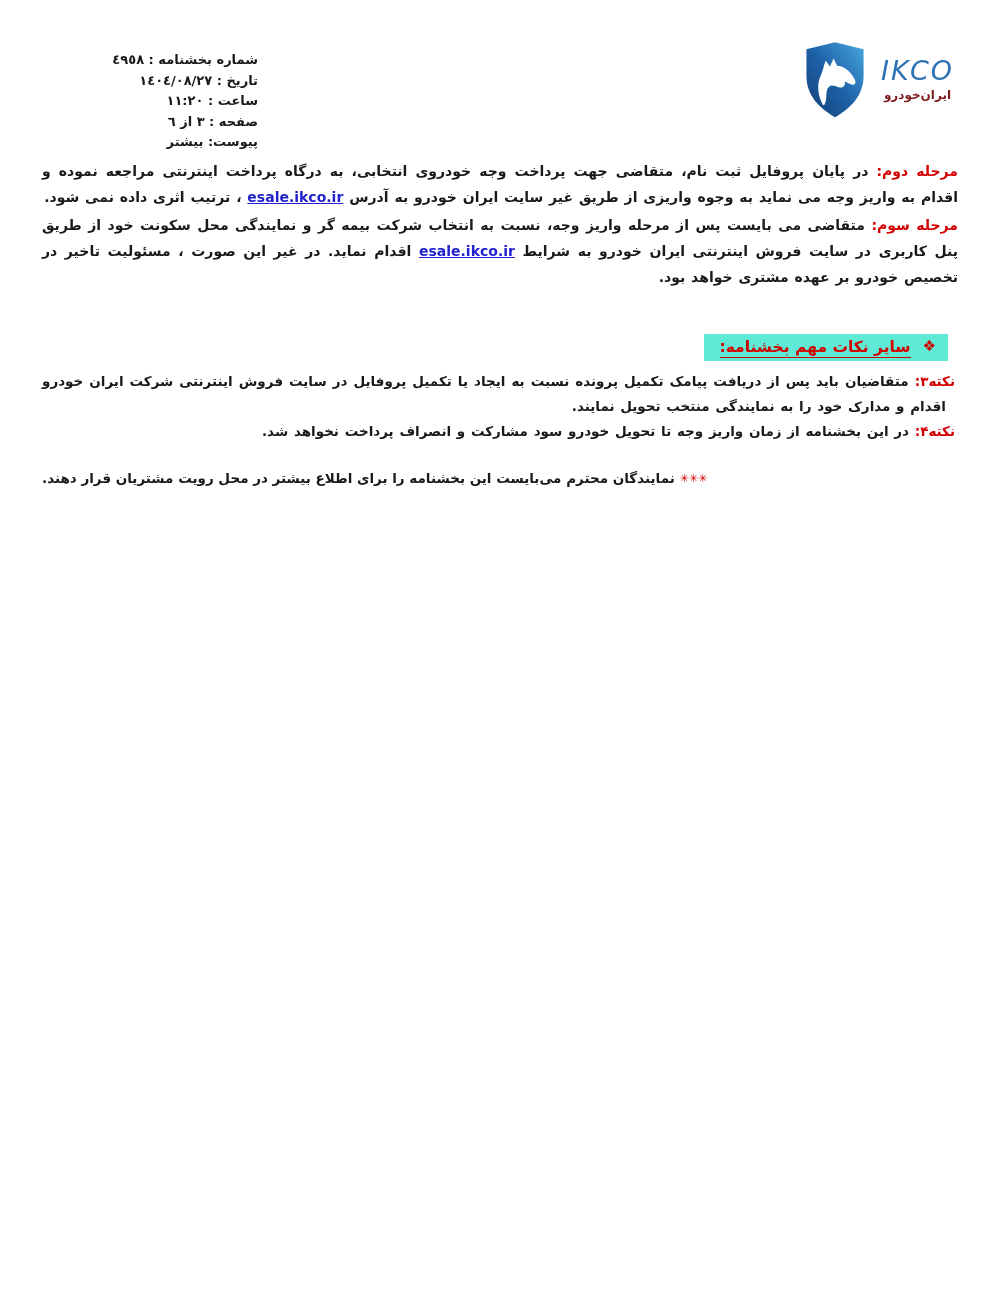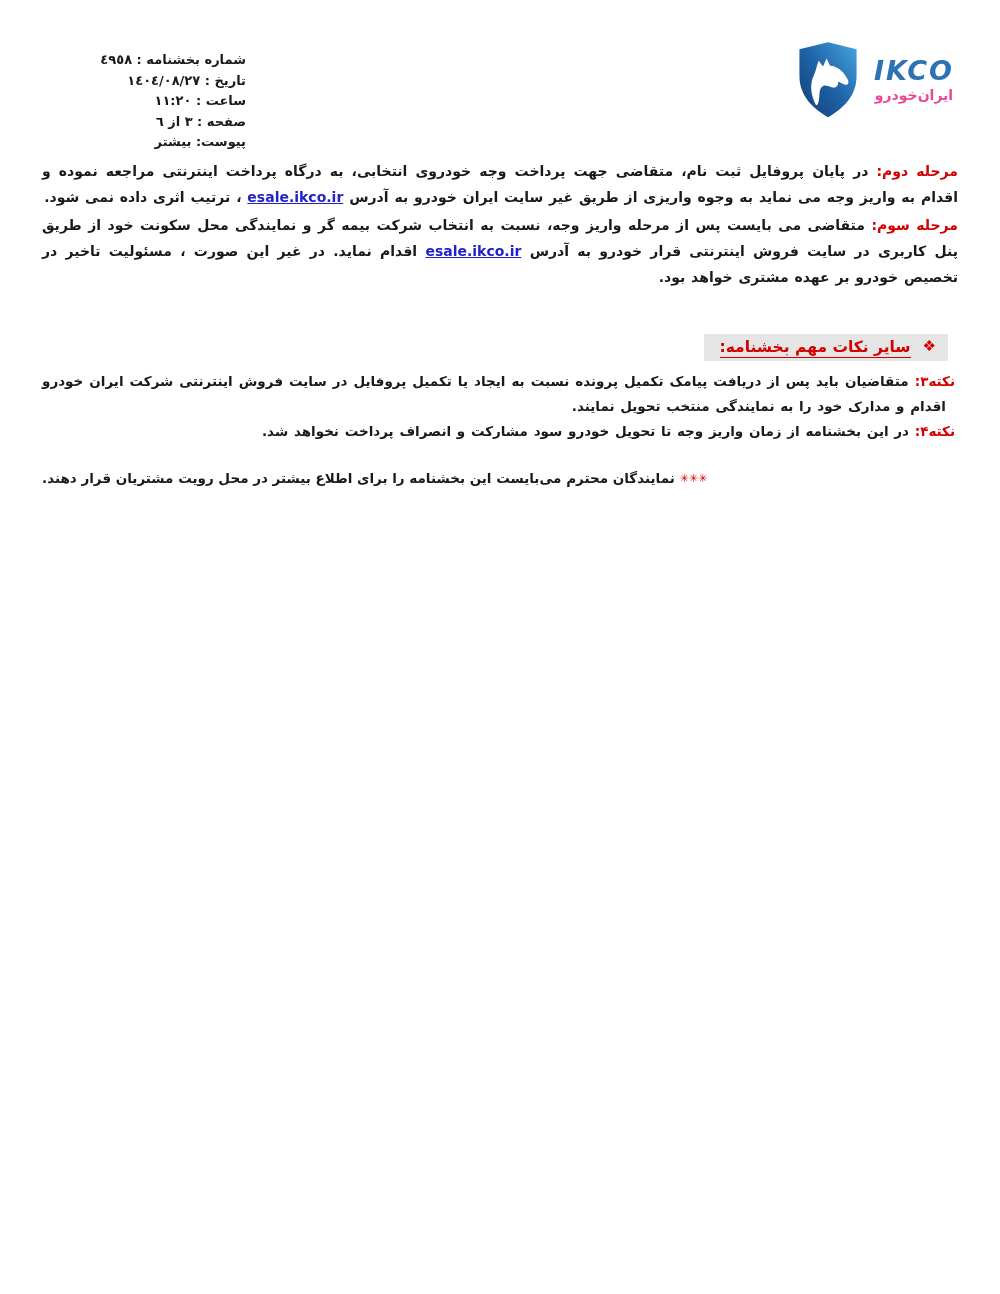--- a/index.html
+++ b/index.html
@@ -10,21 +10,21 @@
     height: 1294px;
     position: relative;
     color: #1a1a1a;
     overflow: hidden;
   }
   .page { position: relative; width: 1000px; height: 1294px; background: #fff; }
 
   
   .meta {
     position: absolute;
-    top: 50px; left: 40px;
+    top: 50px; left: 52px;
     width: 206px;
     direction: rtl;
     text-align: left; 
   }
   .meta .meta-line {
     direction: rtl;
     text-align: right;
     font-size: 13px;
     font-weight: 700;
     line-height: 20.5px;
@@ -36,30 +36,30 @@
     display: flex;
     flex-direction: row;
     align-items: center;
     gap: 9px;
     direction: ltr;
   }
   .logo svg { display: block; }
   .logo-textblock { display: flex; flex-direction: column; align-items: center; }
   .logo-en {
     font-size: 27px;
-    font-weight: 700;
+    font-weight: 400;
     font-style: italic;
     letter-spacing: 2px;
     color: #2d72b5;
     line-height: 30px;
   }
   .logo-fa {
-    font-size: 14px;
+    font-size: 12px;
     font-weight: 800;
-    color: #ec4899;
+    color: #7f1d1d;
     direction: rtl;
     line-height: 18px;
   }
 
   
   .content {
     position: relative;
     padding: 158px 42px 0 42px;
     direction: rtl;
   }
@@ -76,21 +76,21 @@
     color: #2222cc;
     text-decoration: underline;
     cursor: pointer;
     direction: ltr;
     unicode-bidi: embed;
   }
 
   .heading-row { margin-top: 44px; margin-right: 10px; }
   .heading-box {
     display: inline-block;
-    background: #e5e5e5;
+    background: #5eead4;
     padding: 3px 12px 5px 16px;
   }
   .heading-bullet {
     color: #d40000;
     font-size: 15px;
     font-weight: 700;
     margin-left: 12px;
     vertical-align: 1px;
   }
   .heading-text {
@@ -157,21 +157,21 @@
     <span class="logo-textblock">
       <span class="logo-en">IKCO</span>
       <span class="logo-fa">ایران‌خودرو</span>
     </span>
   </div>
 
   <div class="content">
 
     <p class="para"><span class="red">مرحله دوم:</span><span> در پایان پروفایل ثبت نام، متقاضی جهت پرداخت وجه خودروی انتخابی، به درگاه پرداخت اینترنتی مراجعه نموده و اقدام به واریز وجه می نماید به وجوه واریزی از طریق غیر سایت ایران خودرو به آدرس </span><a class="link">esale.ikco.ir</a><span> ، ترتیب اثری داده نمی شود.</span></p>
 
-    <p class="para"><span class="red">مرحله سوم:</span><span> متقاضی می بایست پس از مرحله واریز وجه، نسبت به انتخاب شرکت بیمه گر و نمایندگی محل سکونت خود از طریق پنل کاربری در سایت فروش اینترنتی قرار خودرو به آدرس </span><a class="link">esale.ikco.ir</a><span> اقدام نماید. در غیر این صورت ، مسئولیت تاخیر در تخصیص خودرو بر عهده مشتری خواهد بود.</span></p>
+    <p class="para"><span class="red">مرحله سوم:</span><span> متقاضی می بایست پس از مرحله واریز وجه، نسبت به انتخاب شرکت بیمه گر و نمایندگی محل سکونت خود از طریق پنل کاربری در سایت فروش اینترنتی ایران خودرو به شرایط </span><a class="link">esale.ikco.ir</a><span> اقدام نماید. در غیر این صورت ، مسئولیت تاخیر در تخصیص خودرو بر عهده مشتری خواهد بود.</span></p>
 
     <div class="heading-row">
       <span class="heading-box">
         <span class="heading-bullet">❖</span><span class="heading-text">سایر نکات مهم بخشنامه:</span>
       </span>
     </div>
 
     <div class="notes">
       <p class="note"><span class="red">نکته۳:</span><span> متقاضیان باید پس از دریافت پیامک تکمیل پرونده نسبت به ایجاد یا تکمیل پروفایل در سایت فروش اینترنتی شرکت ایران خودرو اقدام و مدارک خود را به نمایندگی منتخب تحویل نمایند.</span></p>
       <p class="note"><span class="red">نکته۴:</span><span> در این بخشنامه از زمان واریز وجه تا تحویل خودرو سود مشارکت و انصراف پرداخت نخواهد شد.</span></p>

